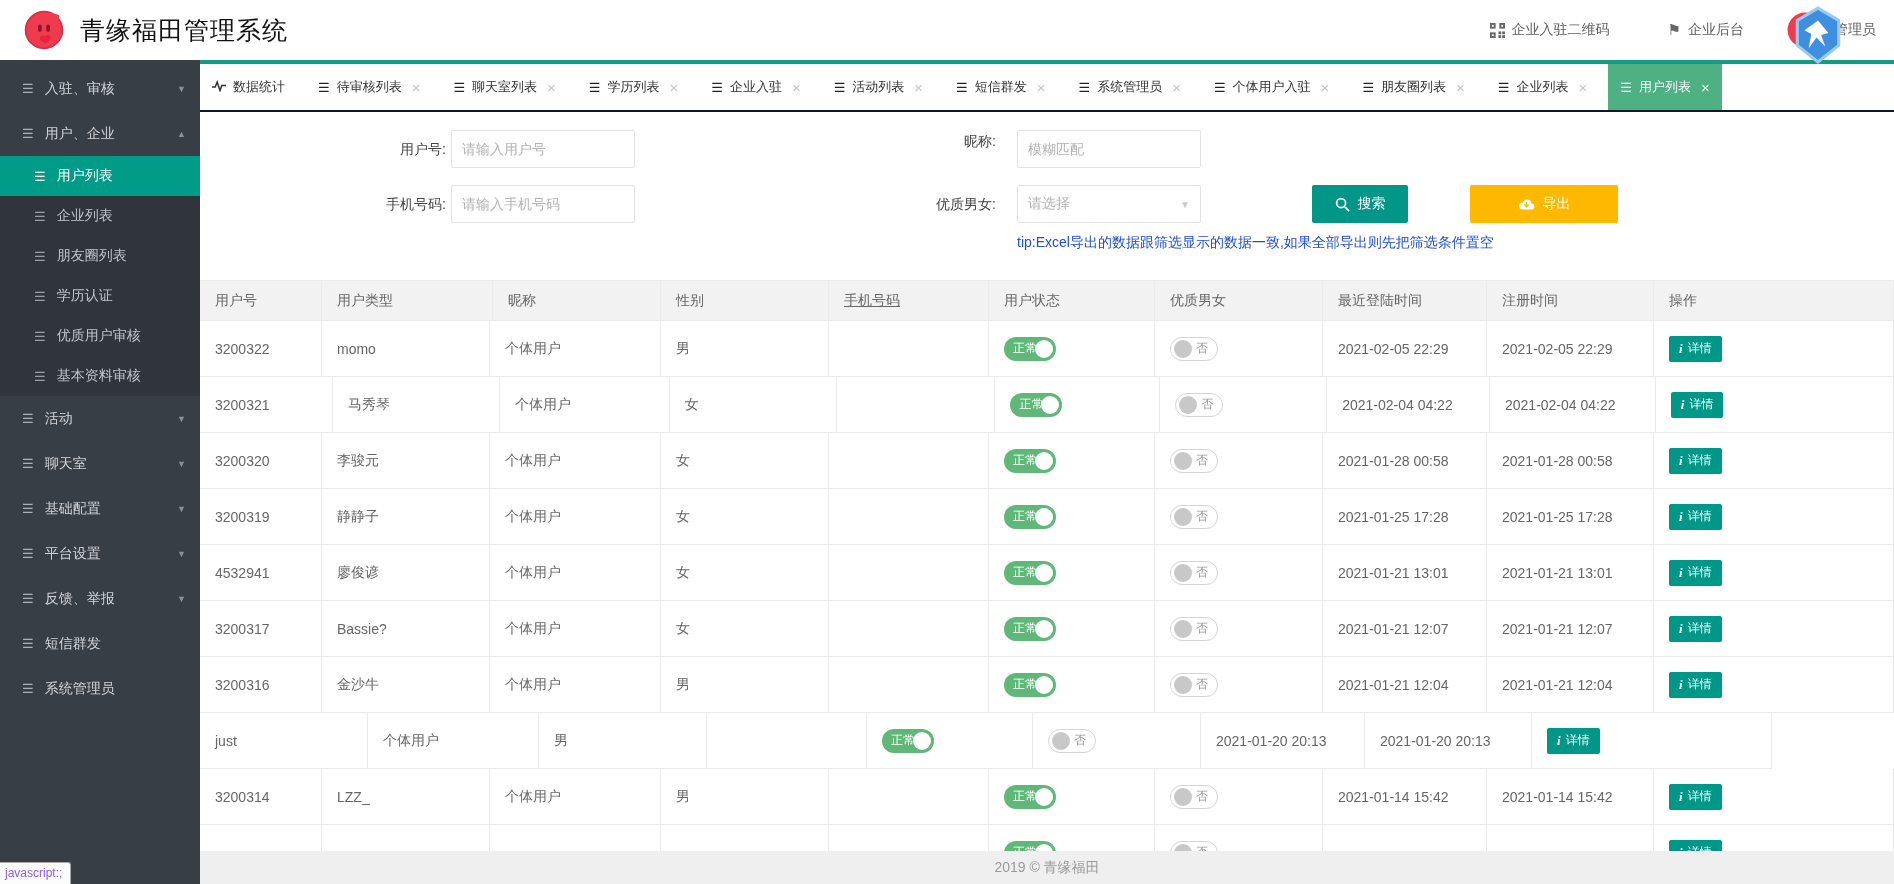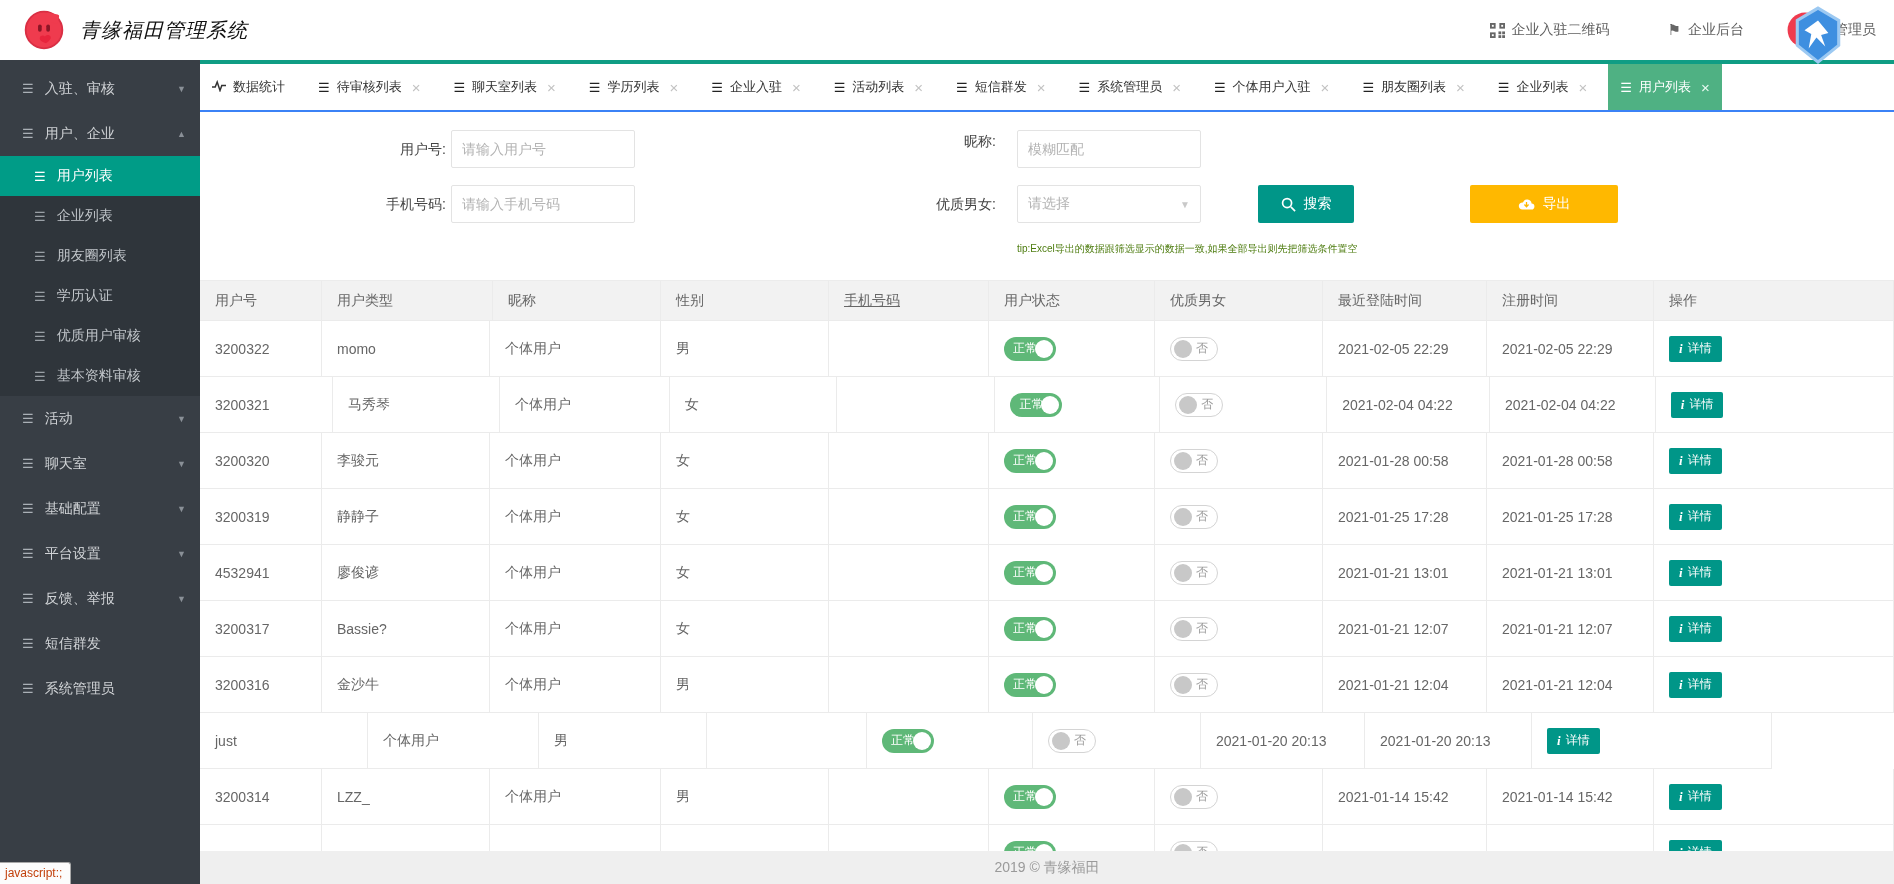--- a/index.html
+++ b/index.html
@@ -1,39 +1,39 @@
 <!DOCTYPE html>
 <html><head>
 <meta charset="utf-8">
 <style>
   html,body{margin:0;padding:0;width:1894px;height:884px;overflow:hidden;background:#fff;
     font-family:"Liberation Sans","DejaVu Sans",sans-serif;}
   
   #header{position:absolute;top:0;left:0;width:1894px;height:60px;background:#fff;z-index:6;}
   .logo{position:absolute;left:22px;top:8px;width:44px;height:44px;}
-  .app-title{position:absolute;left:80px;top:0;line-height:60px;font-size:20px;color:#111;letter-spacing:1px;font-style:italic;}
+  .app-title{position:absolute;left:80px;top:0;line-height:60px;font-size:25px;color:#111;letter-spacing:1px;}
   .header-right{position:absolute;right:150px;top:0;height:60px;display:flex;align-items:center;gap:58px;color:#5f5f5f;font-size:14px;}
   .hr-item{display:flex;align-items:center;gap:7px;cursor:pointer;white-space:nowrap;}
   .flag-glyph{font-size:15px;color:#666;}
   .user-wrap{position:absolute;right:18px;top:0;height:60px;display:flex;align-items:center;gap:10px;color:#5f5f5f;font-size:14px;}
   .avatar{width:38px;height:38px;border-radius:50%;overflow:hidden;}
   #bird-overlay{position:absolute;left:1793px;top:6px;width:50px;height:58px;z-index:30;}
   
   #sidebar{position:absolute;left:0;top:60px;bottom:0;width:200px;background:#383e45;z-index:5;padding-top:6px;box-sizing:border-box;}
   .side-group{height:45px;display:flex;align-items:center;padding:0 16px 0 22px;color:#d0d3d6;font-size:14px;cursor:pointer;position:relative;}
   .side-group .mi{margin-right:11px;font-size:13px;color:#aab0b6;}
   .side-group .caret{position:absolute;right:14px;font-size:9px;color:#8a9097;}
   .side-sub{background:#2f353b;}
   .side-child{height:40px;display:flex;align-items:center;padding-left:34px;color:#c0c5c9;font-size:14px;cursor:pointer;}
   .side-child .mi{margin-right:11px;font-size:13px;color:#9aa0a6;}
   .side-child.active{background:#009c87;color:#fff;}
   .side-child.active .mi{color:#fff;}
   
   #tabbar{position:absolute;left:200px;top:60px;right:0;height:46px;background:#fff;
-    border-top:4px solid #0f9d84;border-bottom:2px solid #3b82f6;display:flex;align-items:stretch;z-index:4;}
+    border-top:4px solid #0f9d84;border-bottom:2px solid #0f172a;display:flex;align-items:stretch;z-index:4;}
   .tab{display:flex;align-items:center;padding:0 12px;margin-right:9px;gap:7px;font-size:13px;color:#333;cursor:pointer;white-space:nowrap;}
   .tab .ti{font-size:13px;color:#222;}
   .tab .tclose{color:#c2c2c2;font-size:15px;margin-left:3px;}
   .tab.active{background:#4fb183;color:#fff;}
   .tab.active .ti{color:#fff;}
   .tab.active .tclose{color:#eafaf2;}
   
   #content{position:absolute;left:200px;top:112px;right:0;bottom:0;background:#fff;}
   
   #filter{position:absolute;left:0;top:0;right:0;height:168px;}
@@ -43,23 +43,23 @@
   .f-input::placeholder{color:#b3b3b3;}
   .f-select{position:absolute;width:184px;height:38px;box-sizing:border-box;border:1px solid #e3e3e3;border-radius:2px;
     display:flex;align-items:center;padding:0 10px;font-size:14px;color:#b3b3b3;cursor:pointer;}
   .sel-caret{position:absolute;right:10px;font-size:10px;color:#c9c9c9;}
   .l1{left:118px;top:18px;} .i1{left:251px;top:18px;}
   .l2{left:668px;top:10px;} .i2{left:817px;top:18px;}
   .l3{left:118px;top:73px;} .i3{left:251px;top:73px;}
   .l4{left:668px;top:73px;} .s4{left:817px;top:73px;}
   .btn{position:absolute;height:38px;border-radius:2px;display:flex;align-items:center;justify-content:center;gap:8px;
     color:#fff;font-size:14px;cursor:pointer;}
-  .btn-search{left:1058px;top:73px;width:96px;background:#009688;}
+  .btn-search{left:1112px;top:73px;width:96px;background:#009688;}
   .btn-export{left:1270px;top:73px;width:148px;background:#ffb800;}
-  .tip{position:absolute;left:817px;top:130px;font-size:10px;color:#4d7c0f;white-space:nowrap;}
+  .tip{position:absolute;left:817px;top:122px;font-size:14px;color:#1d4ed8;white-space:nowrap;}
   
   #table{position:absolute;left:0;top:168px;right:0;bottom:33px;overflow:hidden;border-top:1px solid #ececec;}
   .trow{display:flex;width:1694px;}
   .cell{box-sizing:border-box;border-right:1px solid #ebebeb;border-bottom:1px solid #ebebeb;padding:0 15px;
     display:flex;align-items:center;font-size:14px;color:#666;overflow:hidden;}
   .thead .cell{height:40px;background:#f2f2f2;color:#666;}
   .tbody .cell{height:56px;background:#fff;}
   
   .sw-on{position:relative;width:52px;height:24px;border-radius:12px;background:#5fb878;color:#fff;font-size:12px;
     display:flex;align-items:center;padding-left:9px;box-sizing:border-box;cursor:pointer;flex:none;}
@@ -68,21 +68,21 @@
     font-size:12px;display:flex;align-items:center;justify-content:flex-end;padding-right:9px;box-sizing:border-box;cursor:pointer;flex:none;}
   .sw-off::before{content:'';position:absolute;left:3px;top:2px;width:18px;height:18px;background:#c8c8c8;border-radius:50%;}
   .btn-detail{height:26px;padding:0 10px;background:#009688;color:#fff;font-size:12px;border-radius:2px;
     display:flex;align-items:center;gap:5px;cursor:pointer;flex:none;}
   .info-i{font-family:"Liberation Serif",serif;font-weight:bold;font-style:italic;font-size:13px;}
   
   #footer{position:absolute;left:0;right:0;bottom:0;height:33px;background:#efefef;display:flex;align-items:center;
     justify-content:center;color:#9a9a9a;font-size:14px;}
   
   #statusbar{position:absolute;left:0;bottom:0;background:#fcfcfc;border:1px solid #a8a8a8;border-left:none;border-bottom:none;
-    padding:3px 8px 4px 5px;font-size:12px;color:#c2410c;z-index:40;border-top-right-radius:3px;}
+    padding:3px 8px 4px 5px;font-size:12px;color:#8b5cf6;z-index:40;border-top-right-radius:3px;}
 </style>
 </head>
 <body>
 
 <div id="header">
   <div class="logo">
     <svg viewBox="0 0 48 48" width="44" height="44">
       <circle cx="24" cy="24" r="20" fill="#ef3b4e"></circle>
       <circle cx="24" cy="24" r="20" fill="none" stroke="#d92f44" stroke-width="2"></circle>
       <rect x="26" y="6" width="14" height="10" rx="2" fill="#ef3b4e" transform="rotate(12 33 11)"></rect>

